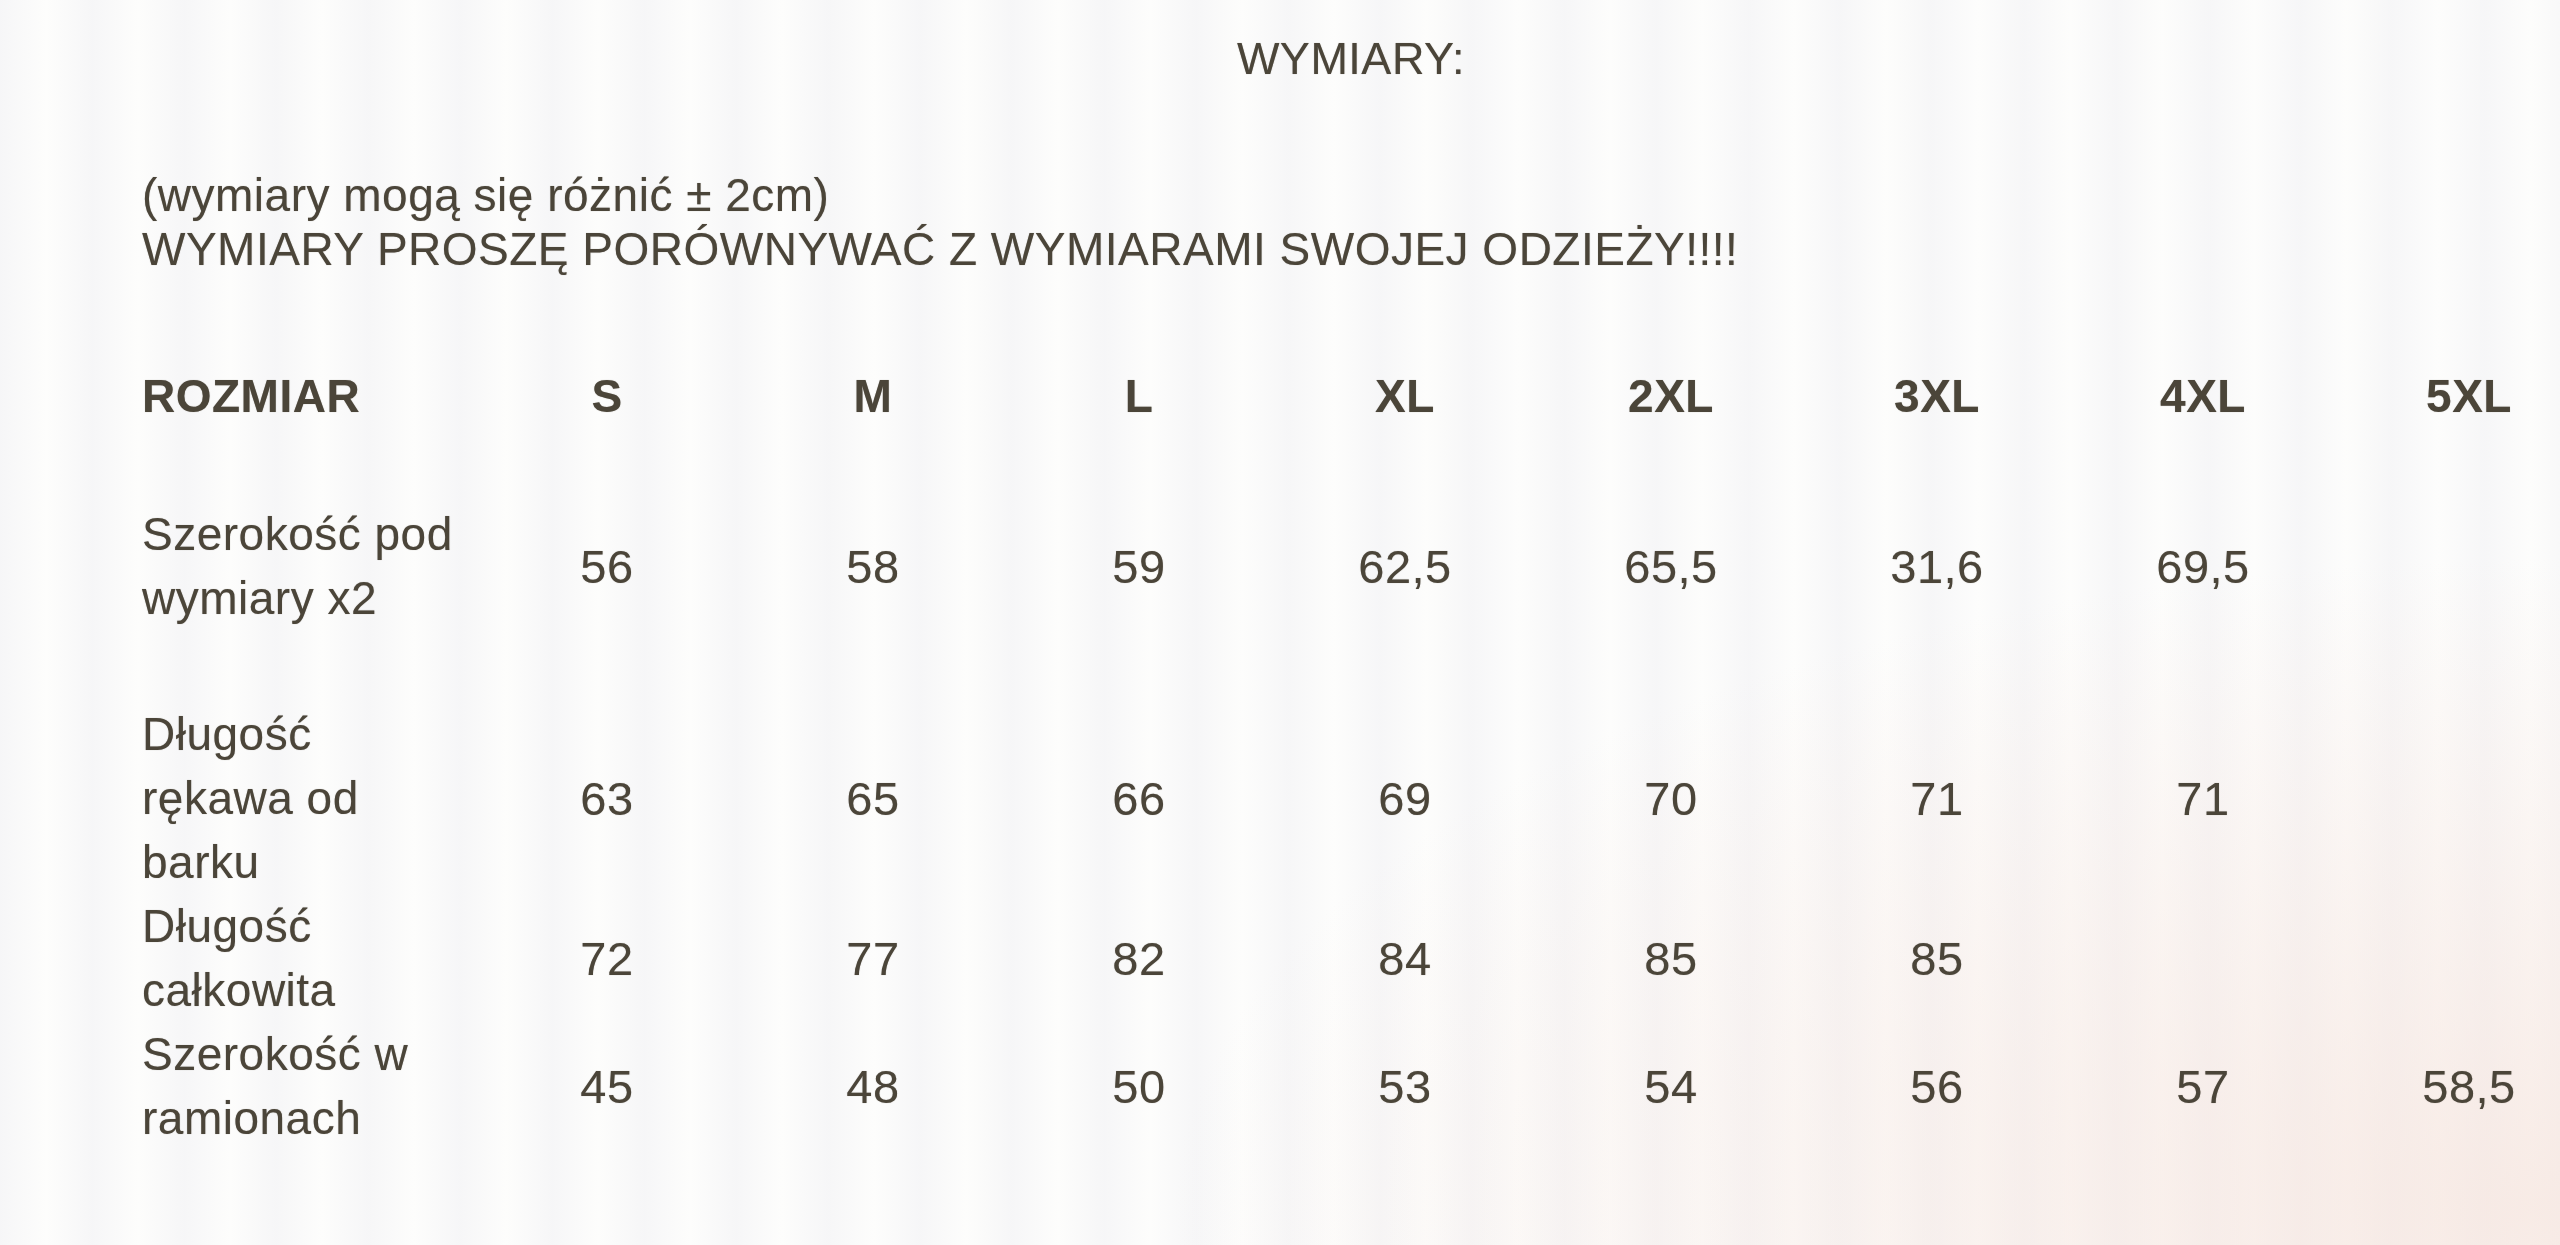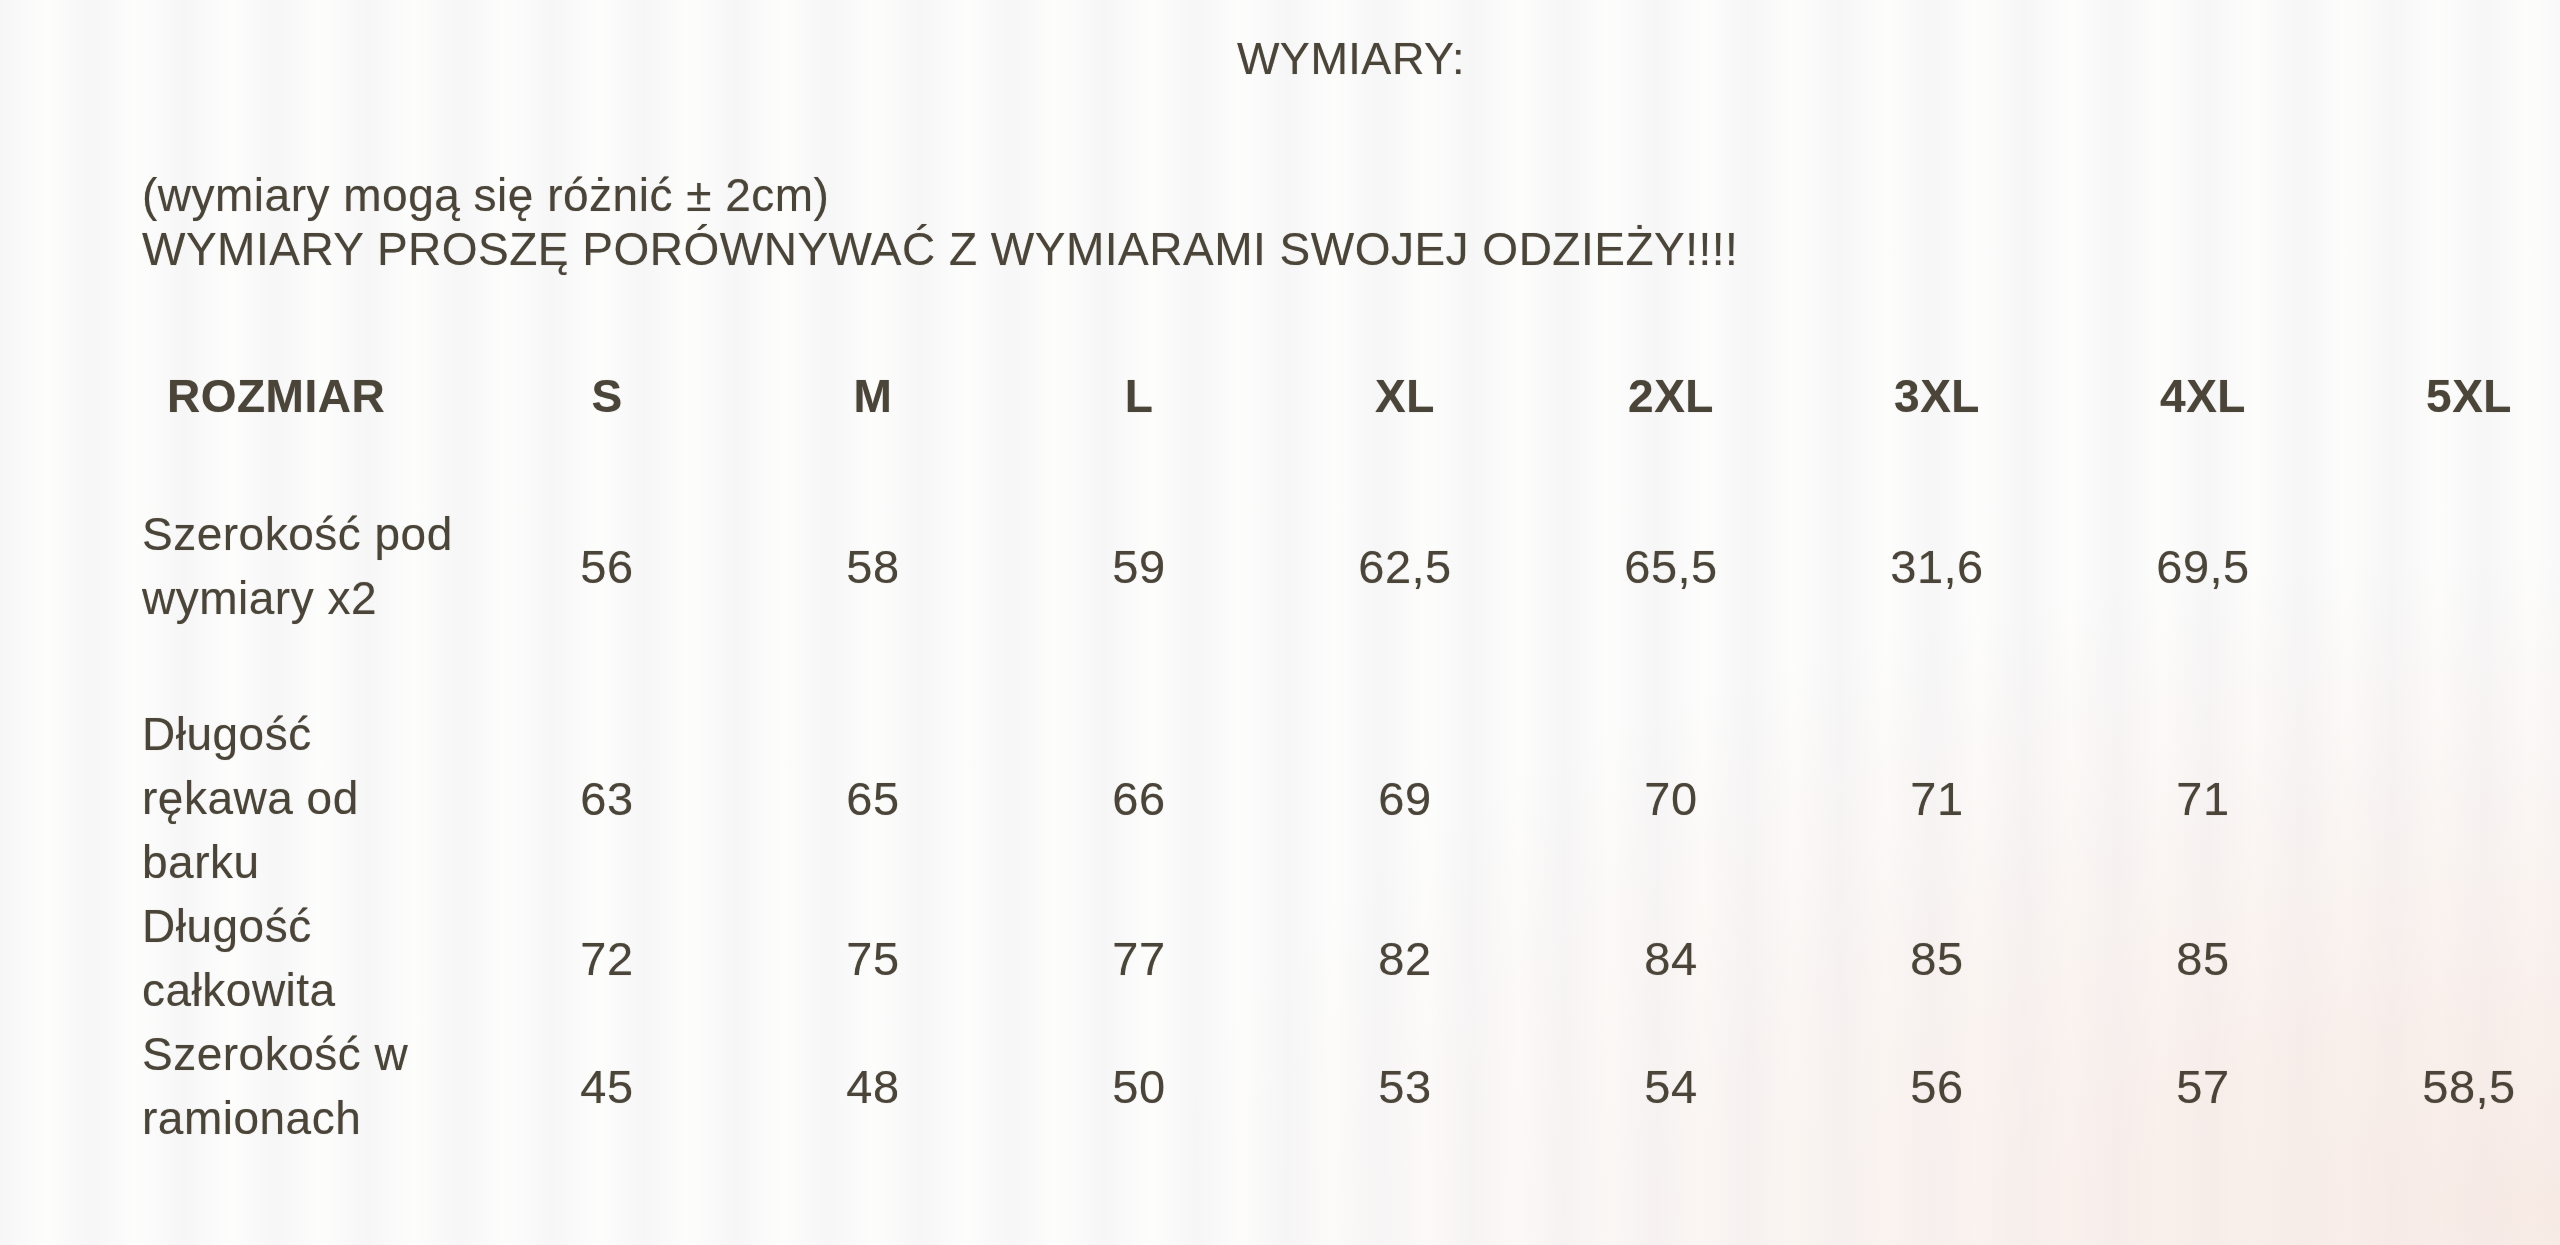--- a/index.html
+++ b/index.html
@@ -46,21 +46,21 @@
     grid-template-columns: 332px repeat(8, 266px);
     align-items: center;
   }
   .t-head {
     margin-top: 92px;
     font-weight: bold;
     font-size: 46px;
     line-height: 56px;
   }
   .t-head .cell { text-align: center; }
-  .t-head .cell.first { text-align: left; margin-left: 25px; }
+  .t-head .cell.first { text-align: left; }
   .data-row { font-size: 46px; }
   .data-row .label {
     white-space: pre-line;
     line-height: 64px;
     padding-right: 8px;
   }
   .data-row .val {
     text-align: center;
     font-size: 47px;
   }
@@ -113,21 +113,20 @@
           <div class="val">66</div>
           <div class="val">69</div>
           <div class="val">70</div>
           <div class="val">71</div>
           <div class="val">71</div>
         </div>
         <div class="t-row data-row txt row-2">
           <div class="label">Długość
 całkowita</div>
           <div class="val">72</div>
-          <div class="val">75</div>
           <div class="val">77</div>
           <div class="val">82</div>
           <div class="val">84</div>
           <div class="val">85</div>
           <div class="val">85</div>
         </div>
         <div class="t-row data-row txt row-3">
           <div class="label">Szerokość w
 ramionach</div>
           <div class="val">45</div>

